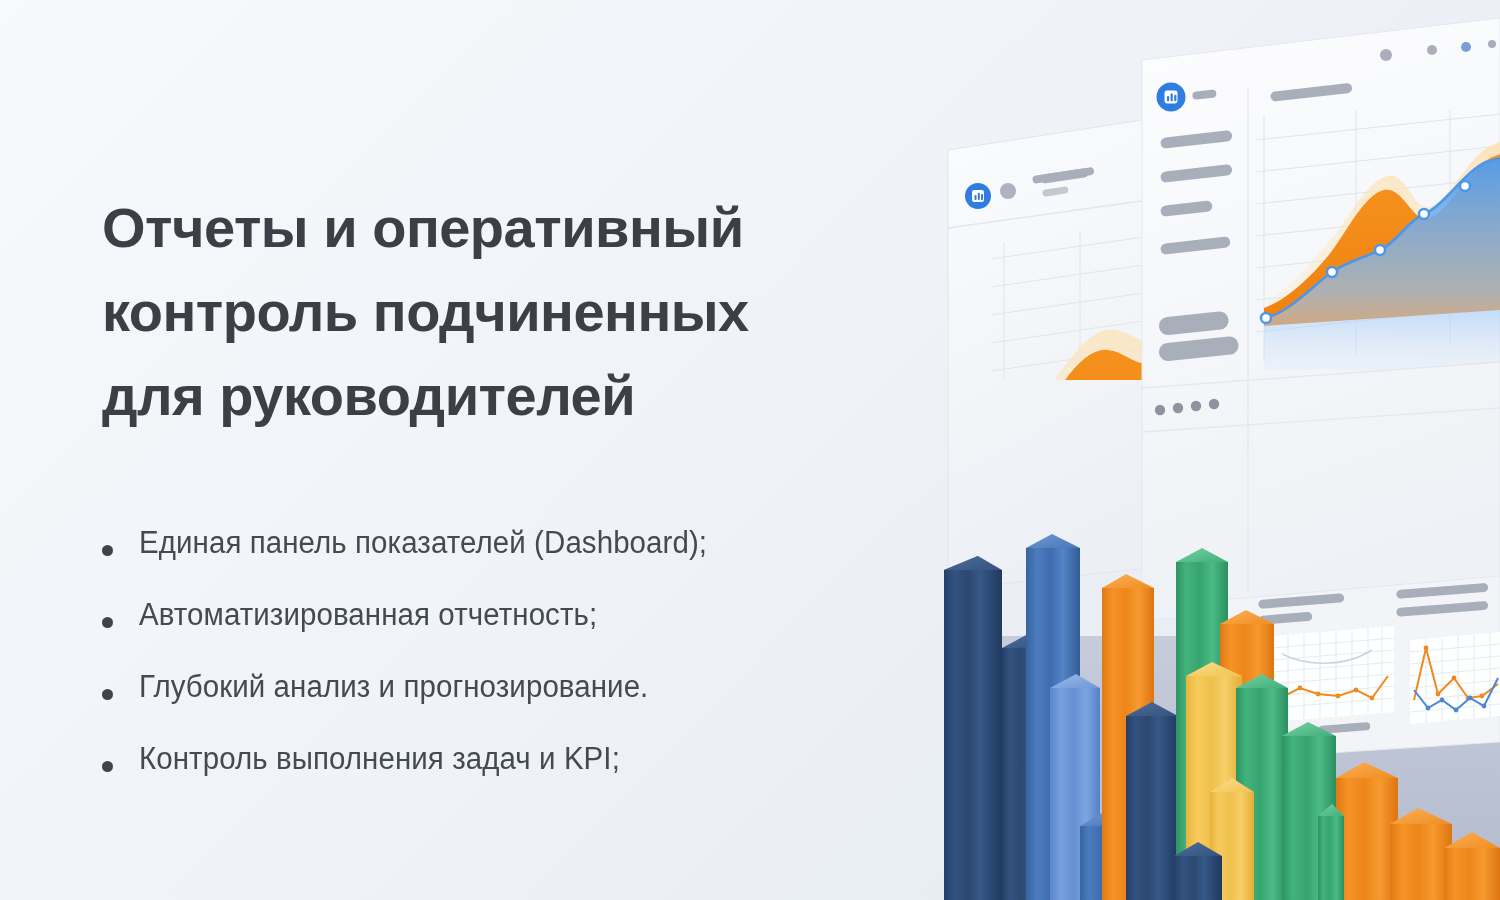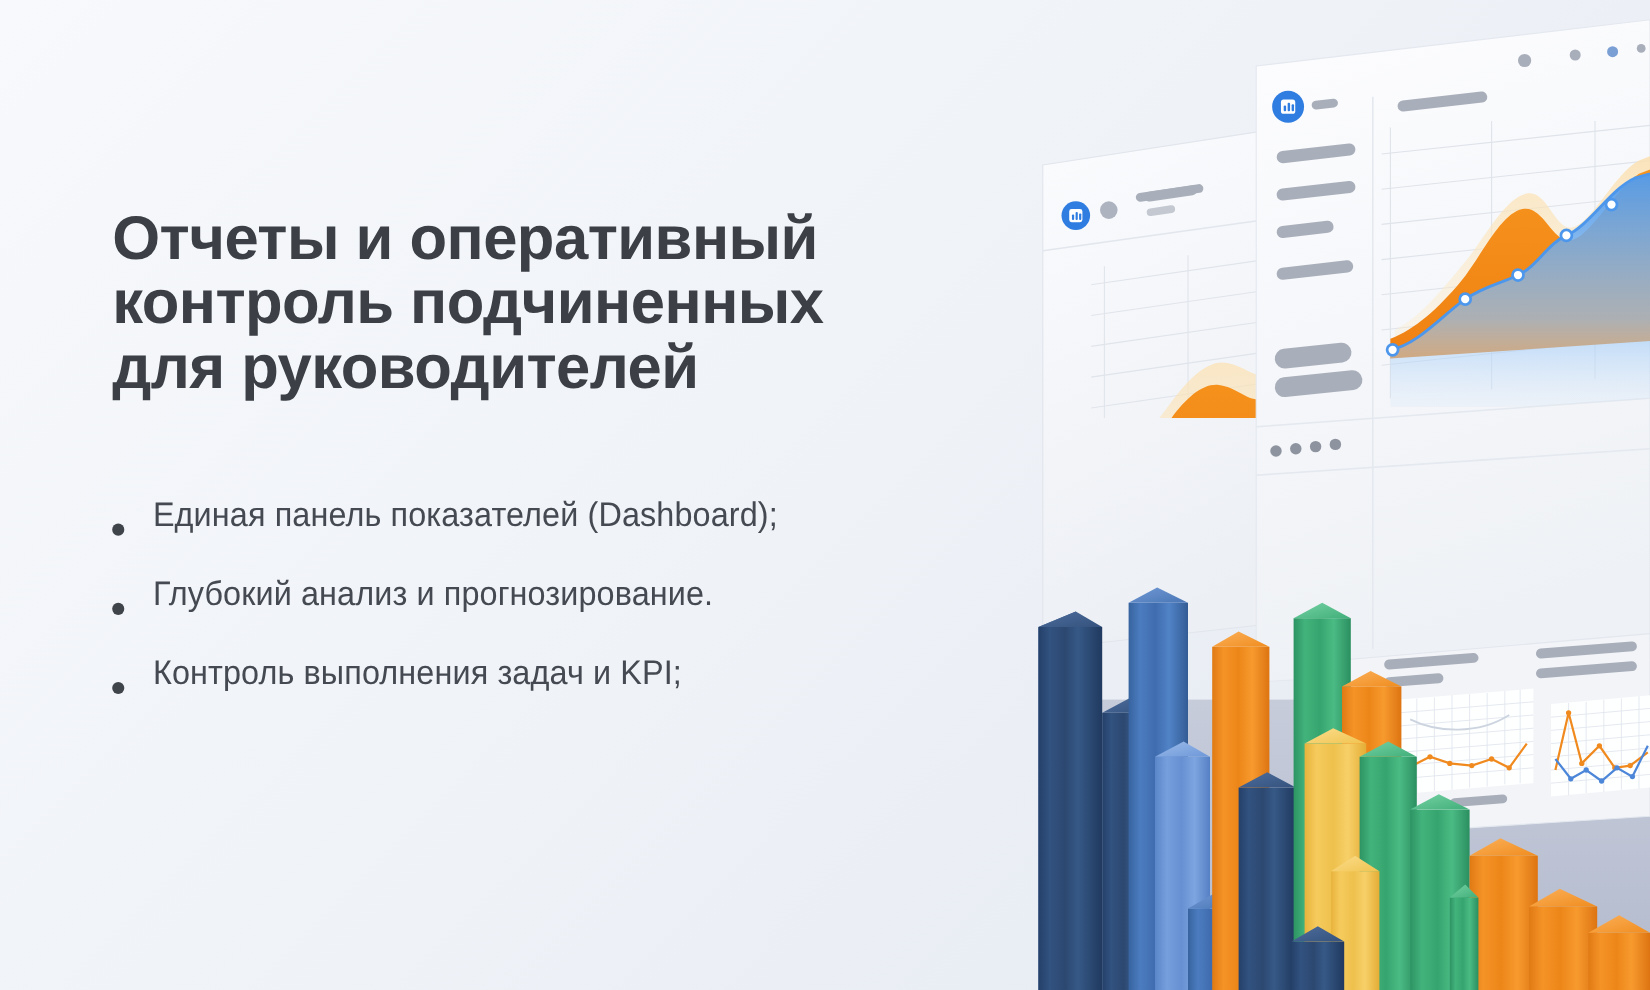--- a/index.html
+++ b/index.html
@@ -39,36 +39,36 @@
     top: 186px;
     width: 860px;
     z-index: 40;
   }
 
   .headline {
     margin: 0;
     font-family: "Liberation Sans", "DejaVu Sans", sans-serif;
     font-weight: 700;
     font-size: 56px;
-    line-height: 59px;
+    line-height: 84px;
     letter-spacing: -0.5px;
     color: #3c3f45;
     white-space: pre-line;
   }
 
   .bullets {
     margin: 0;
     padding: 0;
     list-style: none;
     margin-top: 86px;
   }
 
   .bullet-row {
     display: flex;
-    align-items: flex-end;
+    align-items: center;
     margin-bottom: 34px;
   }
   .bullet-row:last-child { margin-bottom: 0; }
 
   .bullet-dot {
     flex: 0 0 auto;
     width: 11px;
     height: 11px;
     border-radius: 50%;
     background: #3f434a;
@@ -551,20 +551,24 @@
 контроль подчиненных
 для руководителей</h1>
 
     <ul class="bullets">
       <li class="bullet-row">
         <span class="bullet-dot"></span>
         <span class="bullet-text">Единая панель показателей (Dashboard);</span>
       </li>
       <li class="bullet-row">
         <span class="bullet-dot"></span>
+        <span class="bullet-text">Автоматизированная отчетность;</span>
+      </li>
+      <li class="bullet-row">
+        <span class="bullet-dot"></span>
         <span class="bullet-text">Глубокий анализ и прогнозирование.</span>
       </li>
       <li class="bullet-row">
         <span class="bullet-dot"></span>
         <span class="bullet-text">Контроль выполнения задач и KPI;</span>
       </li>
     </ul>
   </div>
 </div>
 

